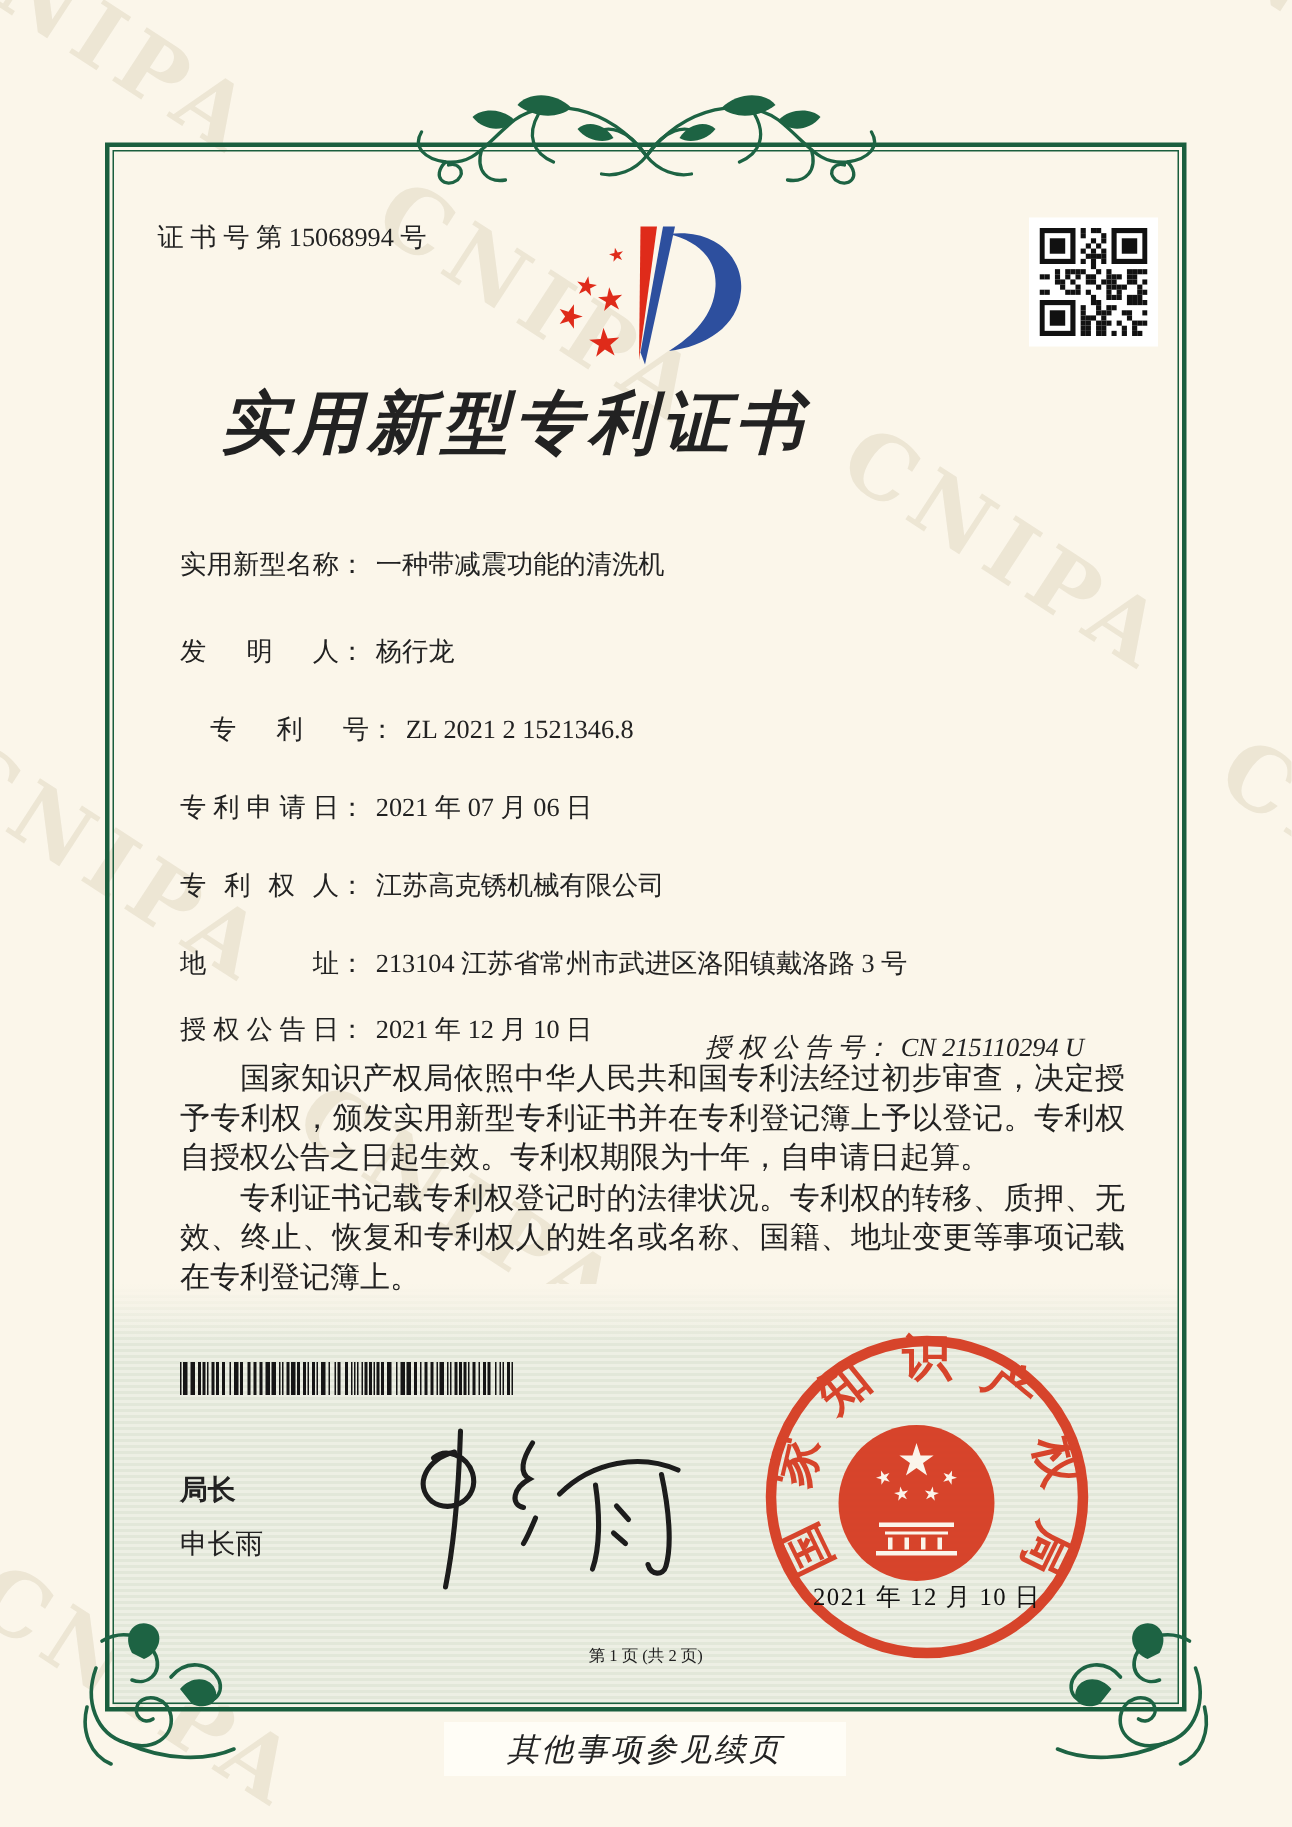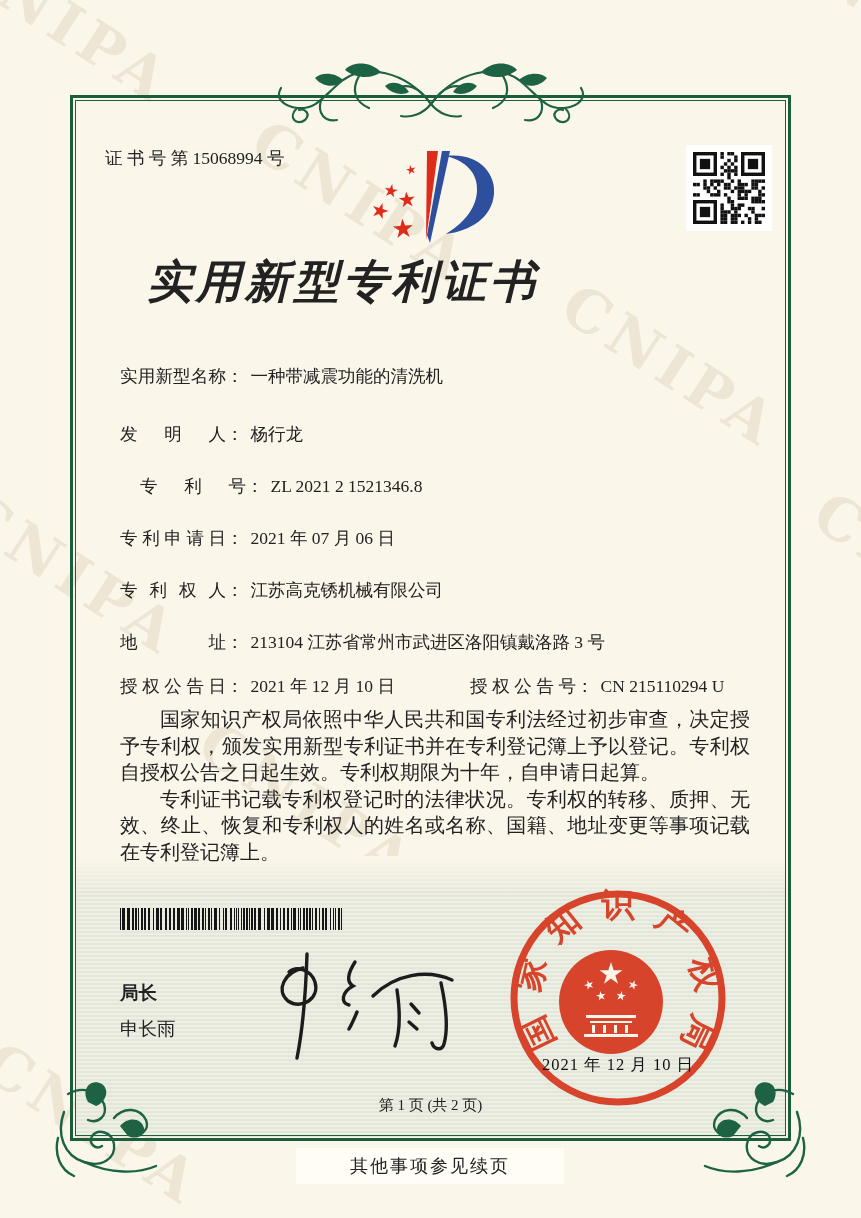--- a/index.html
+++ b/index.html
@@ -25,37 +25,37 @@
   .certno{position:absolute;left:105px;top:146px;font-size:17.5px;z-index:4;}
   .logo{position:absolute;left:342px;top:136px;z-index:4;}
   .qrwrap{position:absolute;left:686px;top:145px;width:86px;height:86px;background:#fff;z-index:4;
           display:flex;align-items:center;justify-content:center;}
   .title{position:absolute;left:0;width:686px;top:252px;text-align:center;font-size:45px;font-weight:bold;
          letter-spacing:4px;z-index:4;font-style:italic;}
 
   .frow{position:absolute;left:120px;font-size:17.5px;z-index:4;white-space:nowrap;}
   .flabel{display:inline-block;width:106px;text-align:justify;text-align-last:justify;vertical-align:top;}
   .fvalue{margin-left:7px;}
-  .grant2{position:absolute;left:350px;top:0;white-space:nowrap;}
+  .grant2{position:absolute;left:350px;top:12px;white-space:nowrap;font-style:italic;}
 
   .paras{position:absolute;left:120px;top:706px;width:630px;font-size:20px;line-height:26.5px;
          text-align:justify;z-index:4;}
   .paras p{margin:0;text-indent:2em;}
 
   .barcode{position:absolute;left:120px;top:908px;z-index:4;}
   .signer{position:absolute;left:120px;font-size:18.5px;z-index:4;}
   .sig{position:absolute;left:245px;top:946px;z-index:4;}
 
   .seal{position:absolute;left:504px;top:884px;z-index:5;opacity:.93;}
   .sealdate{position:absolute;left:504px;top:1054px;width:228px;text-align:center;font-size:16.5px;
             color:#111;z-index:6;letter-spacing:1px;}
 
-  .pagefoot{position:absolute;left:70px;top:1096px;width:721px;text-align:center;font-size:15px;z-index:6;}
+  .pagefoot{position:absolute;left:70px;top:1096px;width:721px;text-align:center;font-size:11px;z-index:6;}
   .note{position:absolute;left:296px;top:1148px;width:268px;height:36px;background:#fffdf6;z-index:6;
-        display:flex;align-items:center;justify-content:center;font-size:18px;letter-spacing:2px;}
+        display:flex;align-items:center;justify-content:center;font-size:21px;letter-spacing:2px;font-style:italic;}
 </style>
 </head>
 <body>
 
 <div class="page">
 
   <span class="wm" style="left:-60px;top:-12px;">CNIPA</span>
   <span class="wm" style="left:762px;top:-30px;">CNIPA</span>
   <span class="wm" style="left:238px;top:168px;">CNIPA</span>
   <span class="wm" style="left:548px;top:332px;">CNIPA</span>

